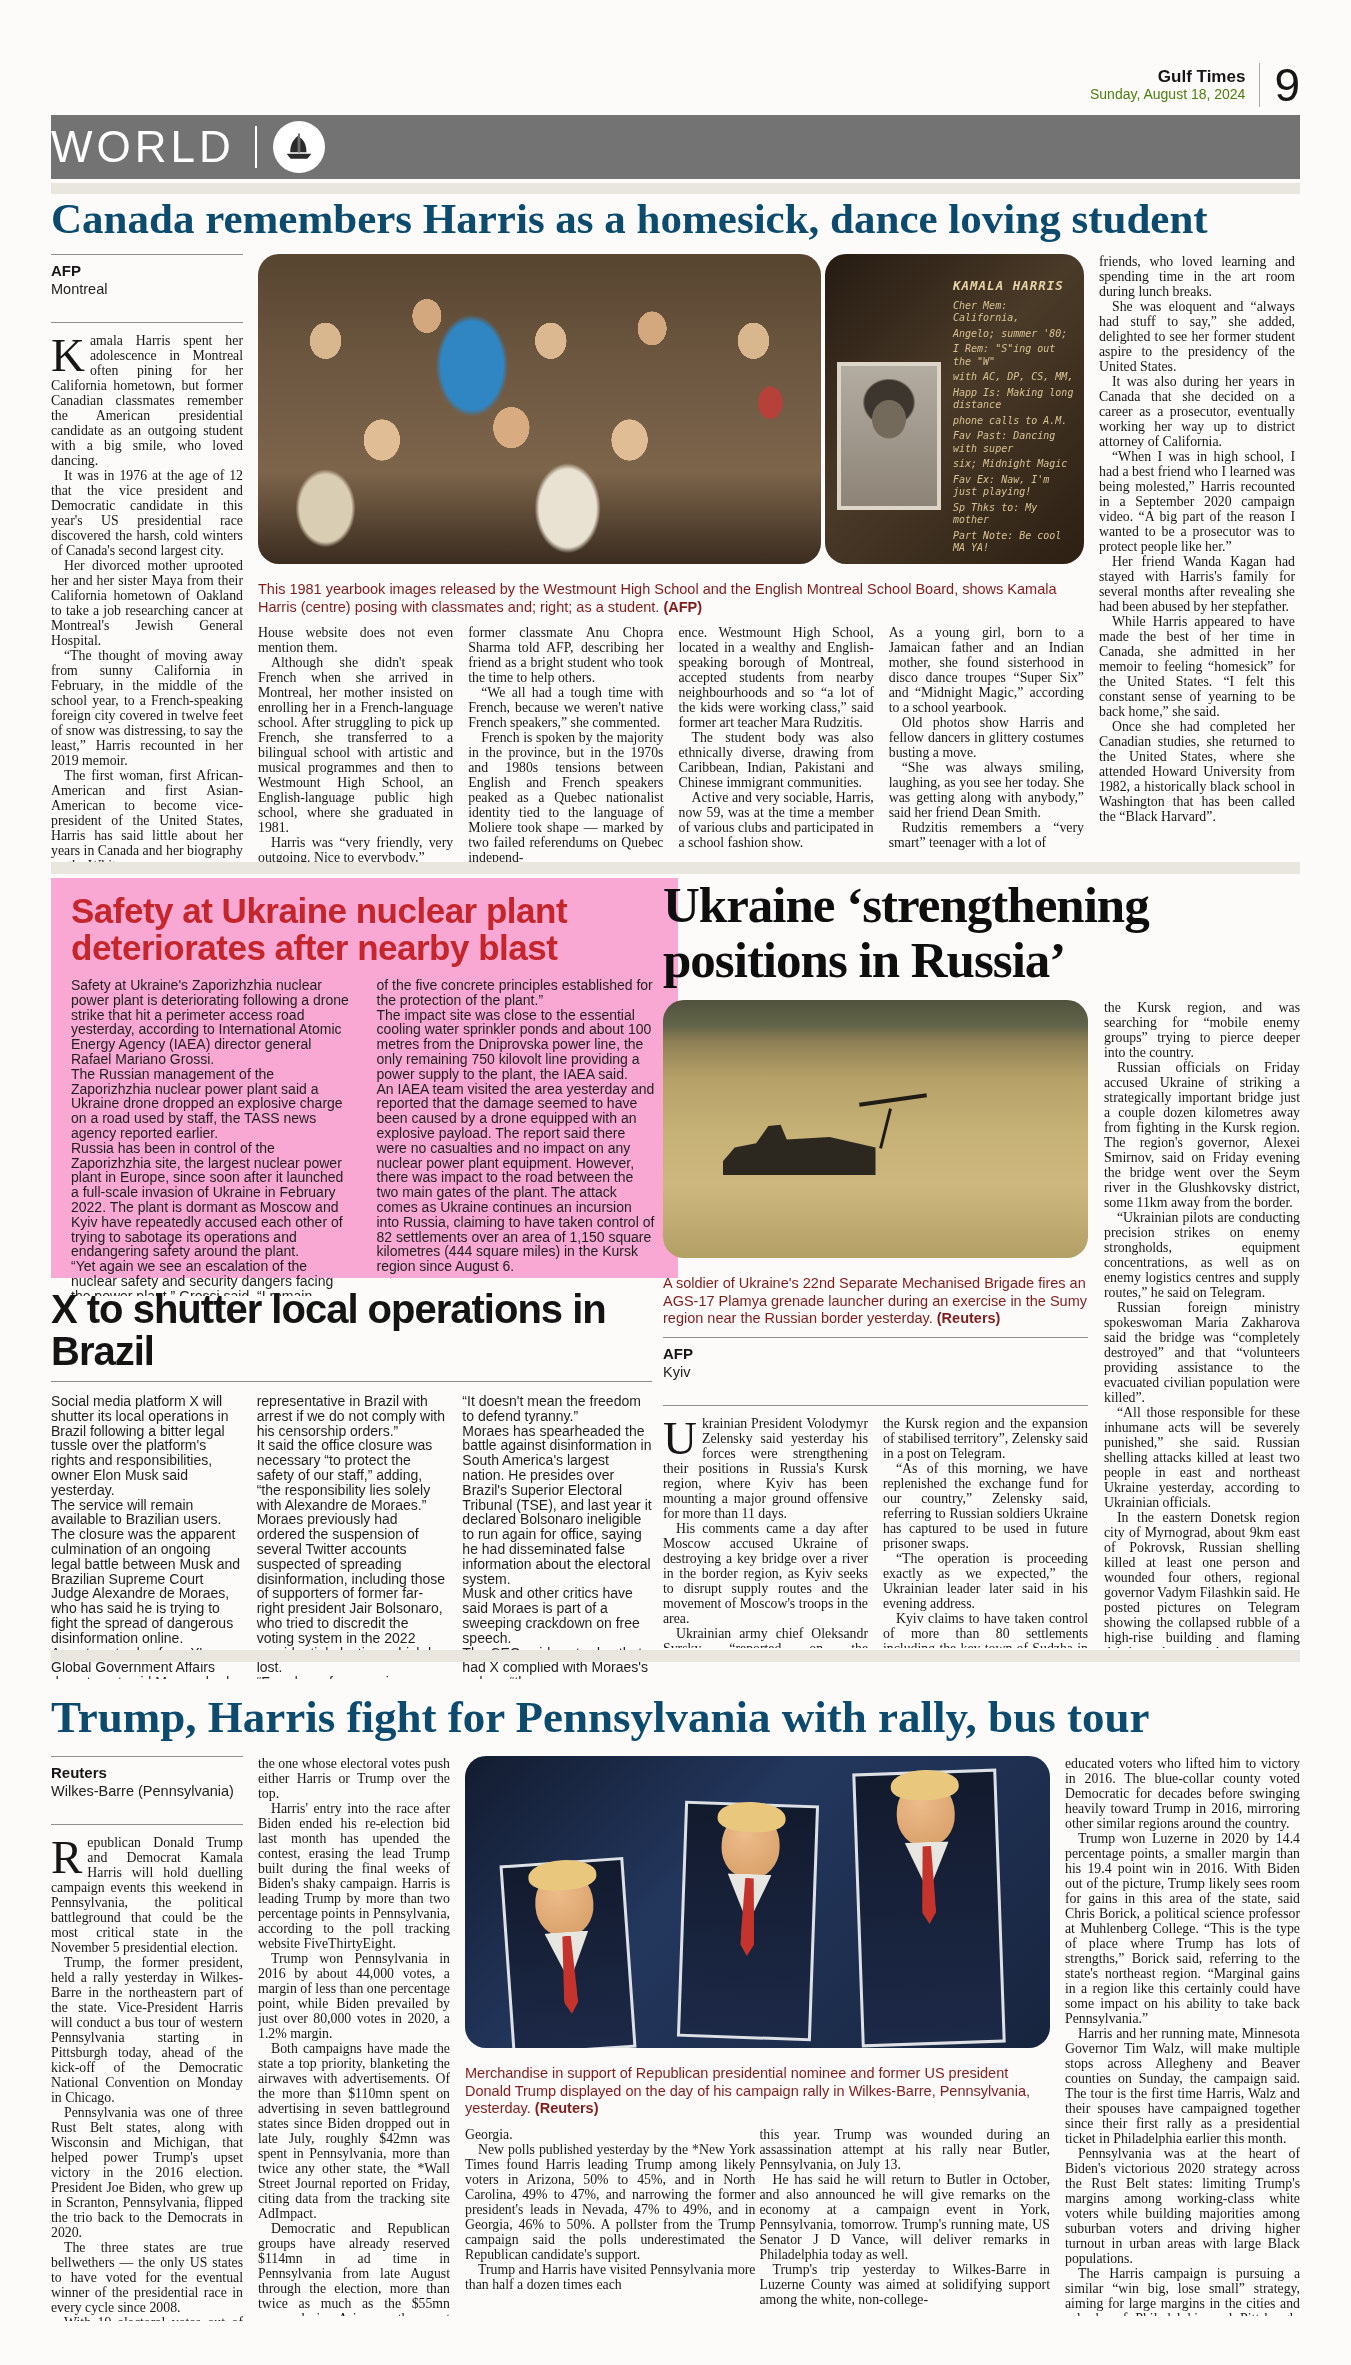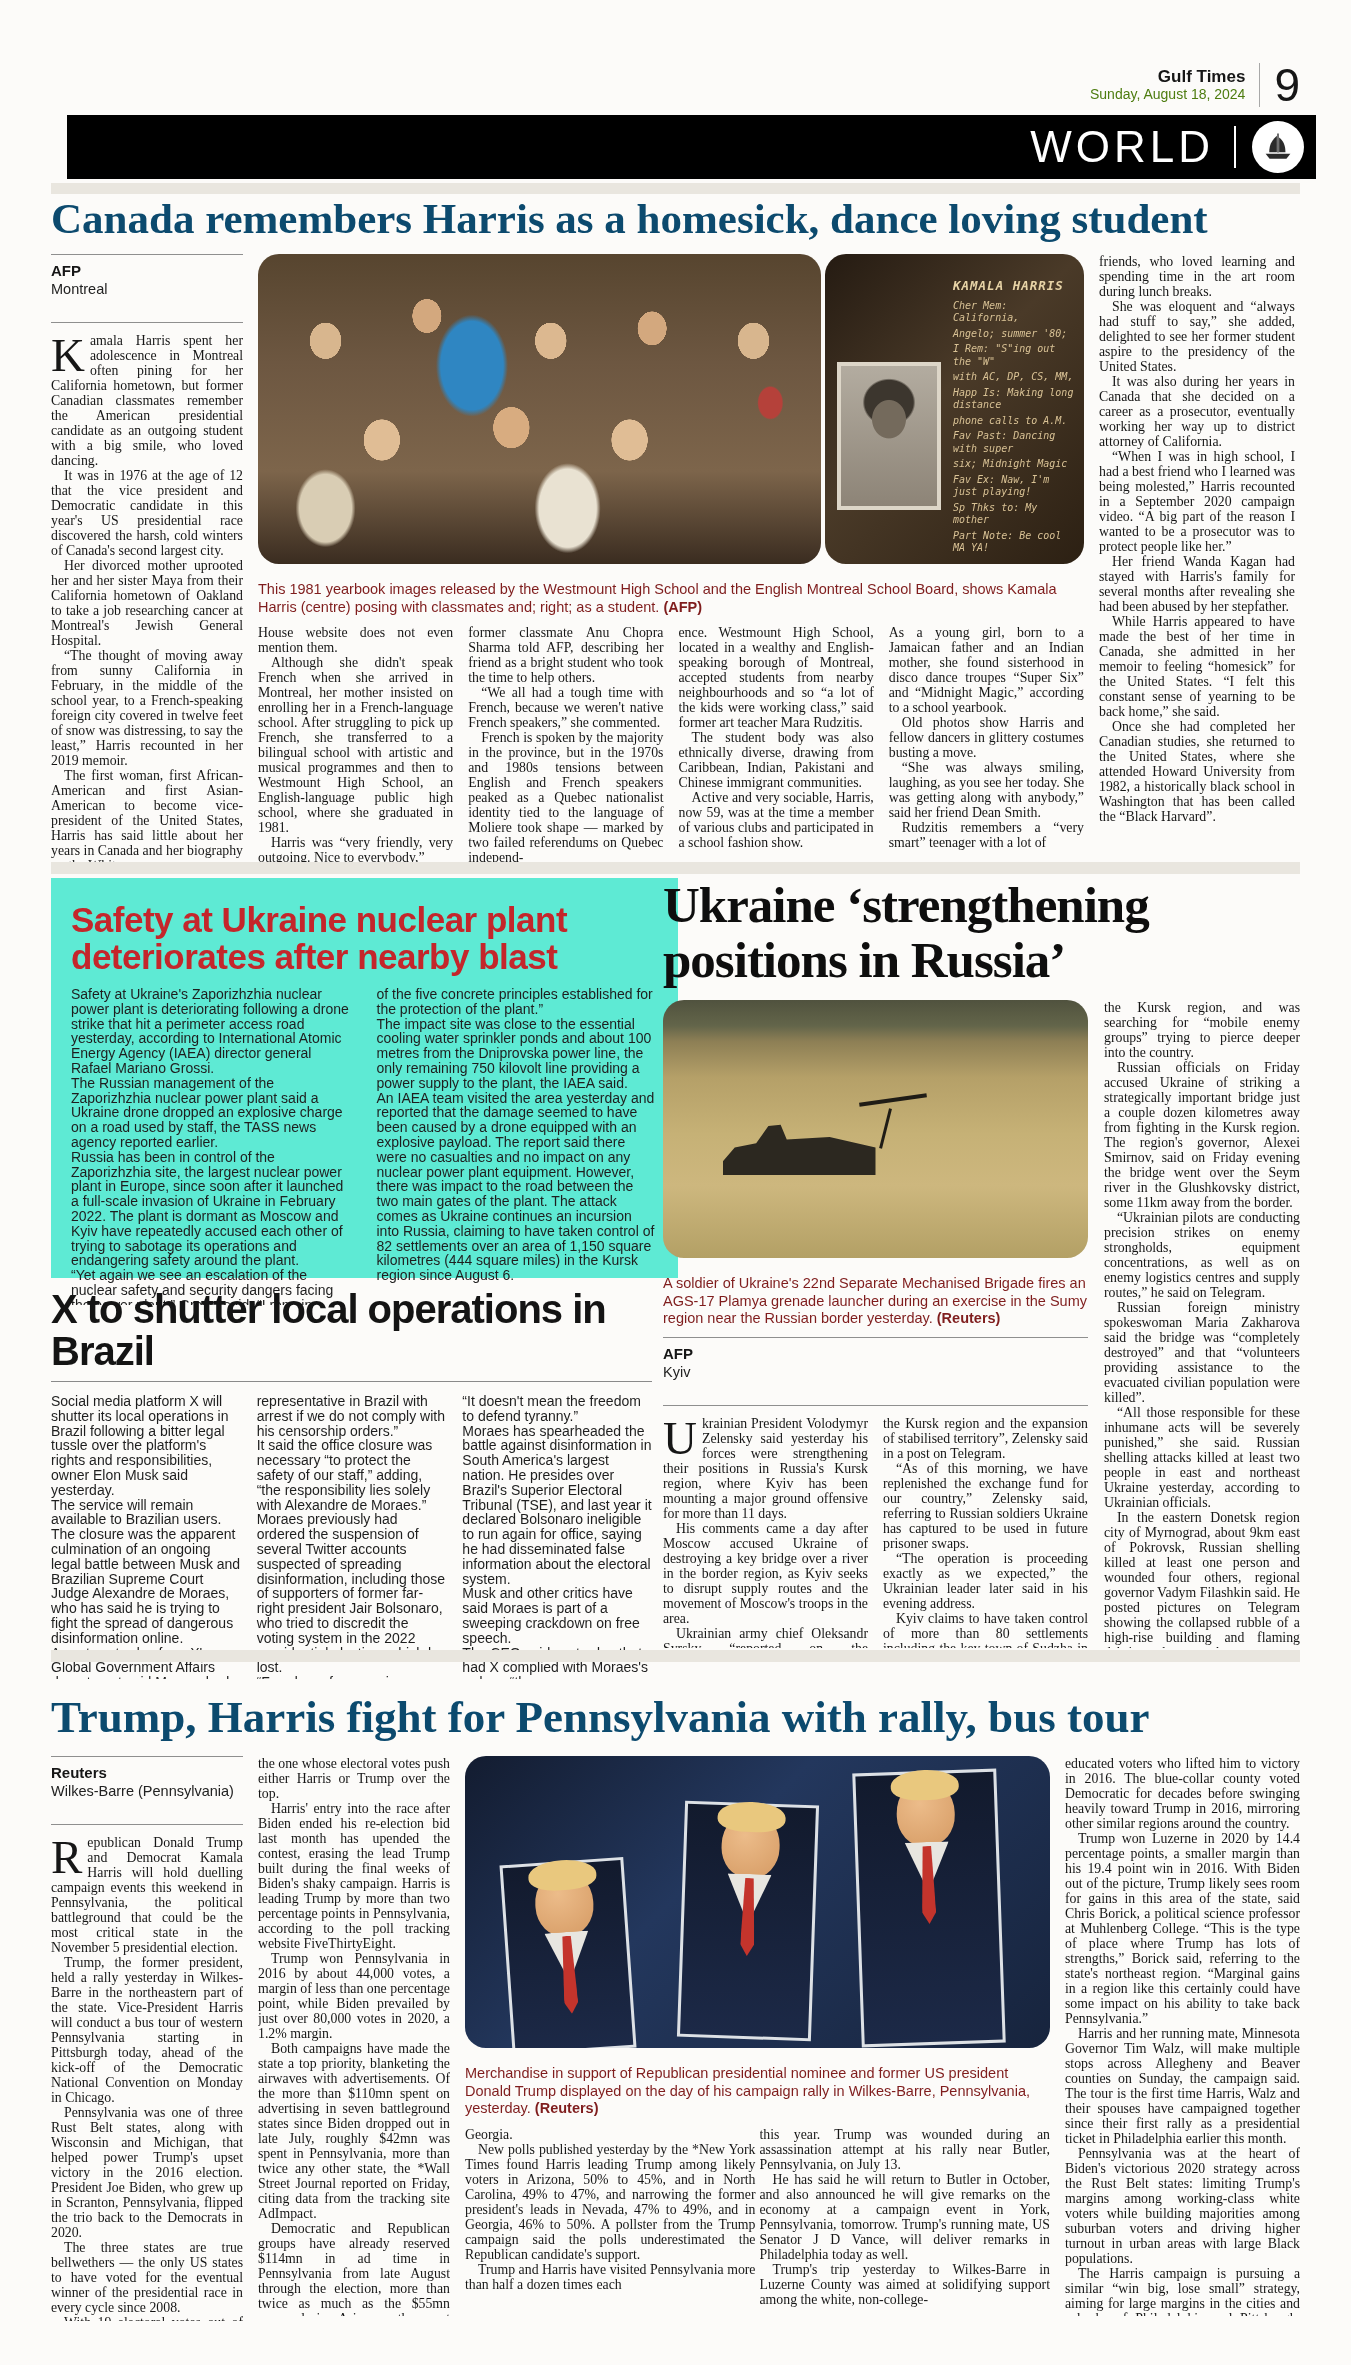--- a/index.html
+++ b/index.html
@@ -8,22 +8,22 @@
   .band{position:absolute;left:51px;width:1249px;height:11px;background:#e9e6df;}
 
   
   .masthead{position:absolute;top:62px;right:51px;display:flex;align-items:center;gap:0;}
   .mast-text{text-align:right;font-family:"Liberation Sans","DejaVu Sans",sans-serif;}
   .mast-paper{font-weight:bold;font-size:17px;line-height:19px;}
   .mast-date{font-size:14px;line-height:17px;color:#4d7c0f;}
   .mast-divider{width:1px;height:44px;background:#a8a8a8;margin:0 14px;}
   .mast-pageno{font-family:"Liberation Sans",sans-serif;font-size:46px;line-height:46px;font-weight:400;}
 
-  .worldbar{position:absolute;top:115px;left:51px;width:1249px;height:64px;background:#000000;
-            display:flex;align-items:center;justify-content:flex-end;padding-right:12px;box-sizing:border-box;margin-left:16px;}
+  .worldbar{position:absolute;top:115px;left:51px;width:1249px;height:64px;background:#737373;
+            display:flex;align-items:center;padding-right:12px;box-sizing:border-box;}
   .worldbar .world{color:#fff;font-family:"Liberation Sans","DejaVu Sans",sans-serif;font-weight:300;
                    font-size:44px;letter-spacing:4px;line-height:44px;}
   .worldbar .bar-sep{width:2px;height:42px;background:#fff;margin:0 16px 0 20px;}
   .logo-circle{width:52px;height:52px;border-radius:50%;background:#fff;display:flex;align-items:center;justify-content:center;}
 
   
   h1.head-serif{font-family:"Liberation Serif","DejaVu Serif",serif;font-weight:700;color:#0c4a6e;margin:0;}
   .byline{border-top:1px solid #8f8f8f;border-bottom:1px solid #8f8f8f;padding:6px 0 24px;margin-bottom:10px;
           font-family:"Liberation Sans","DejaVu Sans",sans-serif;}
   .byline .agency{font-weight:bold;font-size:15px;line-height:19px;}
@@ -65,21 +65,21 @@
     linear-gradient(180deg,#b3aca0,#8d8477);}
   .yb-text{flex:1;padding:26px 6px 0 8px;color:#d9c295;font-family:"DejaVu Sans Mono",monospace;font-style:italic;}
   .yb-text p{margin:0 0 3px;font-size:10px;line-height:12.5px;}
   .yb-text p:first-child{font-size:12.5px;letter-spacing:1px;color:#e7d3a6;font-weight:bold;margin-bottom:7px;}
   .a1 .caption{width:826px;}
   .colrow4{display:flex;gap:15px;margin-top:2px;}
   .colrow4 .body{flex:1;height:246px;overflow:hidden;}
   .a1 .col6body{width:196px;flex:none;height:608px;overflow:hidden;}
 
   
-  .a2{position:absolute;top:878px;left:51px;width:627px;height:400px;background:#5eead4;box-sizing:border-box;padding:23px 20px;}
+  .a2{position:absolute;top:878px;left:51px;width:627px;height:400px;background:#f9a8d4;box-sizing:border-box;padding:14px 20px;}
   .a2 h2{margin:0;font-family:"Liberation Sans","DejaVu Sans",sans-serif;font-weight:800;color:#c4262b;
          font-size:35px;line-height:37px;letter-spacing:-0.5px;}
   .a2cols{display:flex;gap:24px;margin-top:12px;height:318px;overflow:hidden;}
   .a2cols .sbody{flex:1;}
 
   .a4{position:absolute;top:1288px;left:51px;width:601px;height:345px;}
   .a4 h2{margin:0;font-family:"Liberation Sans","DejaVu Sans",sans-serif;font-weight:800;color:#141414;
          font-size:40px;line-height:42px;letter-spacing:-1px;border-bottom:1.5px solid #8a8a8a;padding-bottom:9px;}
   .a4cols{display:flex;gap:16px;margin-top:12px;height:285px;overflow:hidden;}
   .a4cols .sbody{flex:1;}

